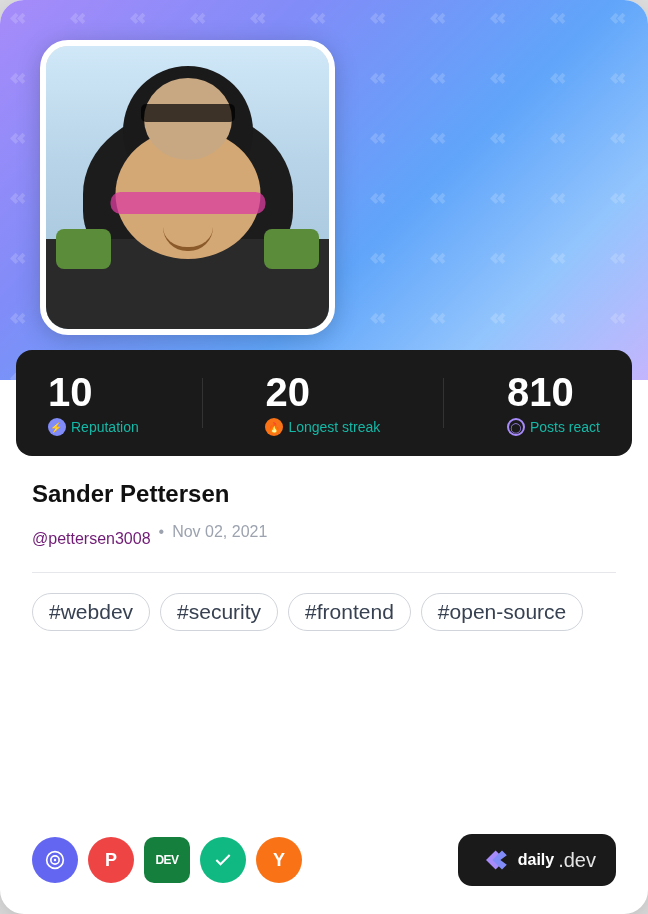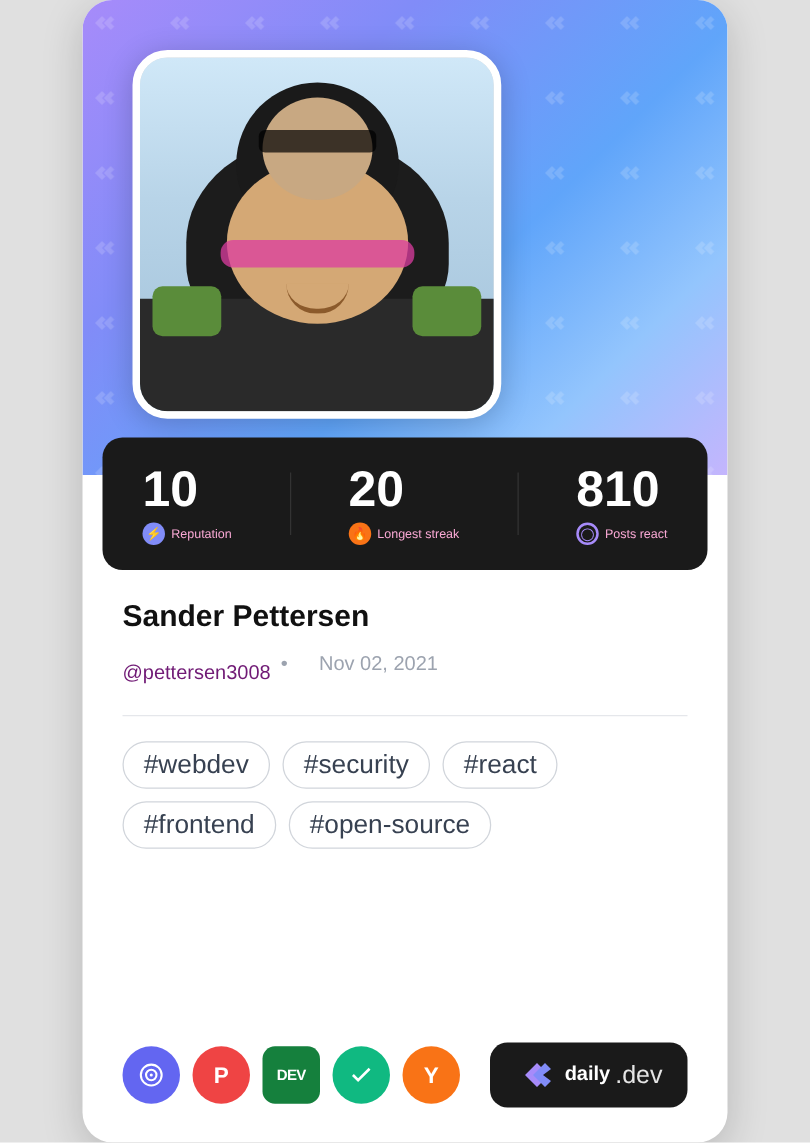--- a/index.html
+++ b/index.html
@@ -5,21 +5,21 @@
     * { box-sizing: border-box; margin: 0; padding: 0; }
     body {
       background: #e0e0e0;
       display: flex;
       justify-content: center;
       align-items: center;
       min-height: 100vh;
       font-family: -apple-system, BlinkMacSystemFont, 'Segoe UI', sans-serif;
     }
     .card {
-      width: 516px;
+      width: 648px;
       min-height: 914px;
       background: #ffffff;
       border-radius: 24px;
       overflow: hidden;
       box-shadow: 0 8px 32px rgba(0,0,0,0.18);
       display: flex;
       flex-direction: column;
     }
 
     
@@ -99,22 +99,22 @@
     }
     .icon-streak {
       background: #f97316;
       color: #fff;
     }
     .icon-posts {
       border: 2px solid #a78bfa;
       color: #a78bfa;
     }
     .stat-label-text {
-      font-size: 10px;
-      color: #f9a8d4;
+      font-size: 14px;
+      color: #14b8a6;
     }
     .stat-divider {
       width: 1px;
       height: 50px;
       background: #333;
     }
 
     
     .card-body {
       padding: 24px 32px 28px;
@@ -136,21 +136,20 @@
     }
     .profile-meta .handle {
       color: #701a75;
       margin-top: 14px;
     }
     .profile-meta .dot {
       color: #9ca3af;
     }
     .profile-meta .date {
       color: #9ca3af;
-      margin-left: 17px;
     }
     .divider {
       height: 1px;
       background: #e5e7eb;
       margin: 0 0 20px;
     }
     .tags {
       display: flex;
       flex-wrap: wrap;
       gap: 10px;
@@ -309,21 +308,20 @@
       <span class="dot">•</span>
       <span class="date">Nov 02, 2021</span>
     </div>
 
     <div class="divider"></div>
 
     <div class="tags">
 
     <span class="tag">#webdev</span>
         <span class="tag">#security</span>
-        <span class="tag">#react</span>
         <span class="tag">#frontend</span>
         <span class="tag">#open-source</span>
       </div>
   </div>
 
   <div class="card-footer">
     <div class="social-icons">
       <div class="social-icon si-target">
         <svg width="20" height="20" viewBox="0 0 24 24" fill="white">
             <circle cx="12" cy="12" r="10" stroke="white" stroke-width="2" fill="none"></circle>

